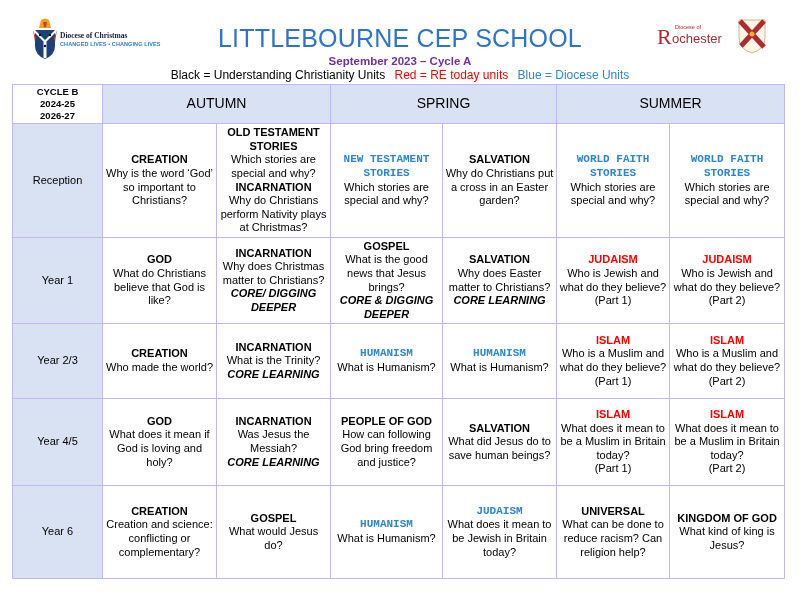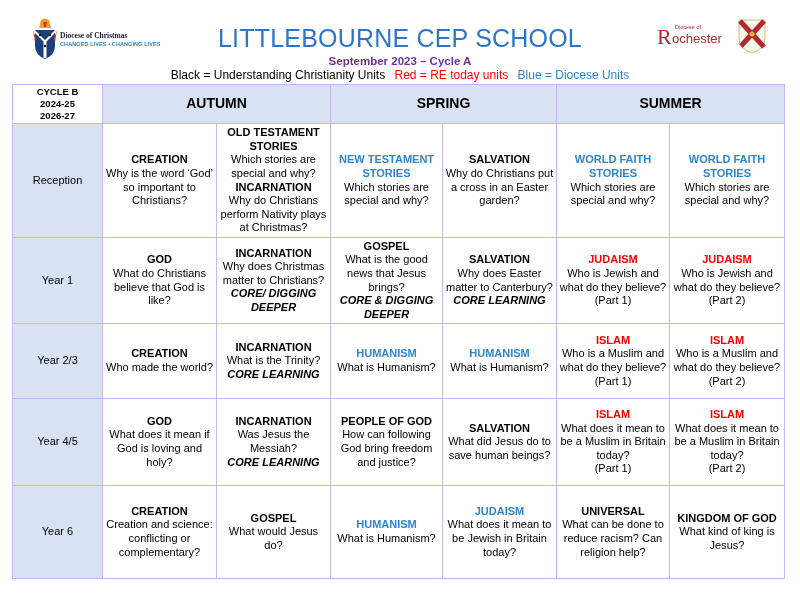--- a/index.html
+++ b/index.html
@@ -16,28 +16,28 @@
   .title { position: absolute; left: 0; width: 800px; top: 24px; text-align: center; font-size: 25px; color: #2e74c9; line-height: 28px; letter-spacing: 0.2px; }
   .subtitle { position: absolute; left: 0; width: 800px; top: 54px; text-align: center; font-size: 11.5px; font-weight: bold; color: #7030a0; line-height: 14px; }
   .legend { position: absolute; left: 0; width: 800px; top: 68px; text-align: center; font-size: 12px; line-height: 15px; white-space: nowrap; }
   .legend span { margin: 12px 3px; }
   .leg-black { color: #000; }
   .leg-red { color: #ff0000; }
   .leg-blue { color: #2e86d1; }
 
   table.grid { position: absolute; left: 12px; top: 84px; border-collapse: collapse; table-layout: fixed; width: 772px; }
   table.grid td { border: 1px solid #c4b5fd; text-align: center; vertical-align: middle; padding: 0 2px; font-size: 11px; line-height: 13.6px; }
-  .hdr td.season { background: #d9e2f3; font-weight: bold; font-size: 14px; margin-left: 37px; }
+  .hdr td.season { background: #d9e2f3; font-weight: normal; font-size: 14px; margin-left: 37px; }
   .hdr td.cycle { background: #fff; font-weight: bold; font-size: 9.5px; line-height: 12px; }
   td.year { background: #d9e2f3; font-weight: normal; font-size: 15px; }
   td.cell { background: #fff; }
   .t { font-weight: bold; display: block; }
   .t.black { color: #000; }
   .t.red { color: #ff0000; }
-  .t.blue { color: #2e86d1; }
+  .t.blue { color: #2e86d1; font-family: Liberation Mono, monospace; }
   .q { display: block; }
   .n { display: block; font-weight: bold; font-style: italic; }
   .p { display: block; }
 </style>
 </head>
 <body>
 
 <div class="logo-left">
   <svg class="shield" viewBox="0 0 26 42">
     <path d="M9 2 Q13 -1 17 2 L19 10 L7 10 Z" fill="#f0a020"></path>
@@ -133,21 +133,21 @@
           <span class="q">Why does Christmas matter to Christians?</span>
           <span class="n">CORE/ DIGGING DEEPER</span>
         </td>
         <td class="cell">
           <span class="t black">GOSPEL</span>
           <span class="q">What is the good news that Jesus brings?</span>
           <span class="n">CORE &amp; DIGGING DEEPER</span>
         </td>
         <td class="cell">
           <span class="t black">SALVATION</span>
-          <span class="q">Why does Easter matter to Canterbury?</span>
+          <span class="q">Why does Easter matter to Christians?</span>
           <span class="n">CORE LEARNING</span>
         </td>
         <td class="cell">
           <span class="t red">JUDAISM</span>
           <span class="q">Who is Jewish and what do they believe?</span>
           <span class="p">(Part 1)</span>
         </td>
         <td class="cell">
           <span class="t red">JUDAISM</span>
           <span class="q">Who is Jewish and what do they believe?</span>

